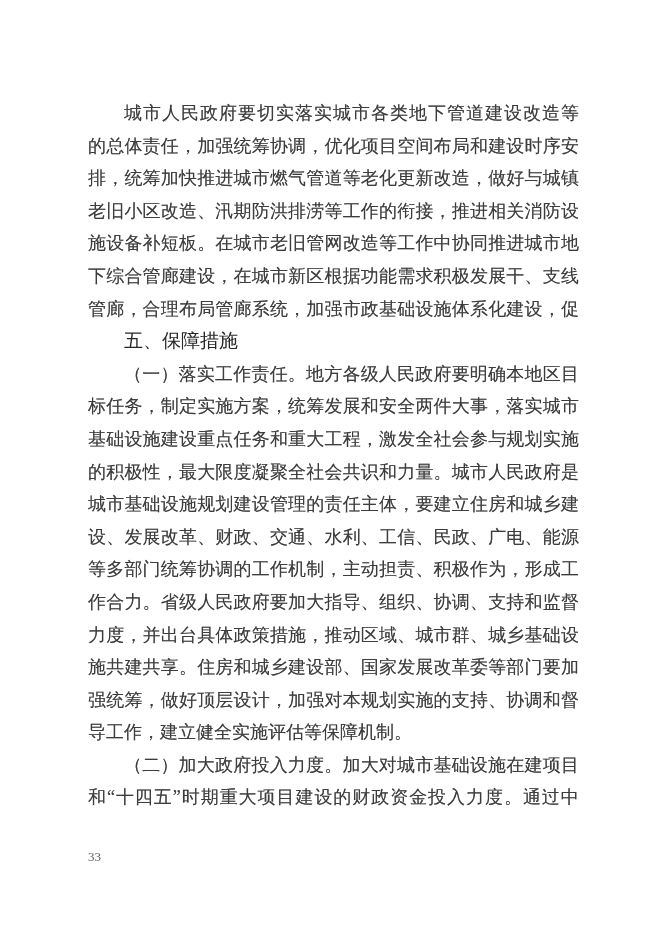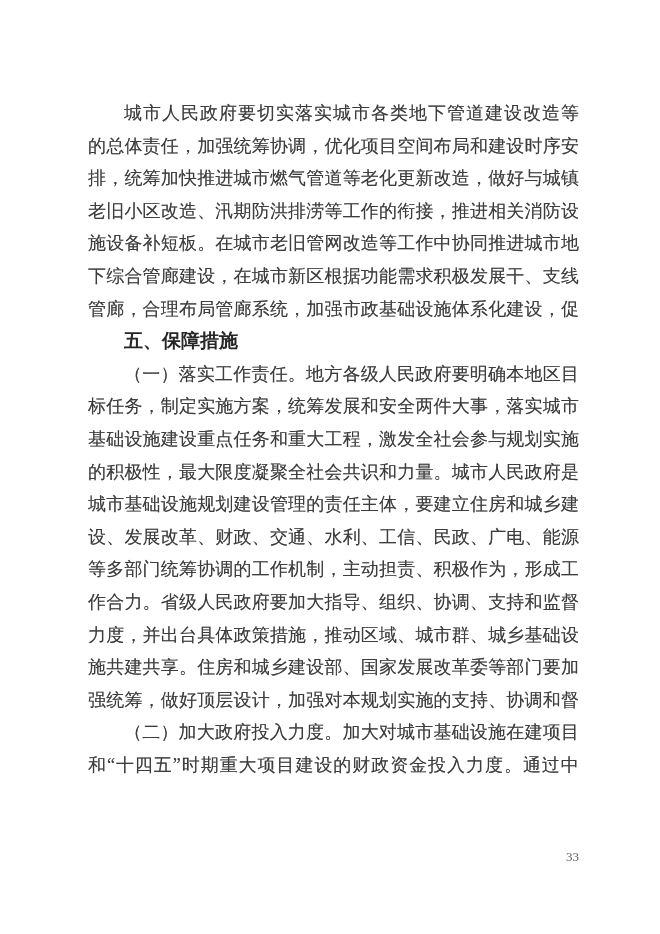--- a/index.html
+++ b/index.html
@@ -35,31 +35,31 @@
   }
   .line.just span {
     display: block;
     flex: 0 0 auto;
   }
   .line.indent {
     padding-left: 36px;
   }
   .line.heading {
     font-family: "Liberation Sans", "DejaVu Sans", sans-serif;
-    font-weight: bold;
+    font-weight: normal;
     font-size: 19px;
     color: #262626;
     text-shadow: none;
   }
   .page-number {
     position: absolute;
     left: 88px;
     top: 849px;
     width: 491px;
-    text-align: right;
+    text-align: left;
     font-size: 13px;
     color: #5f5f5f;
     font-family: "Liberation Serif", "DejaVu Serif", serif;
   }
 </style>
 </head>
 <body>
 
 <div class="page">
   <div class="textblock">
@@ -574,20 +574,21 @@
         <span>施</span>
         <span>的</span>
         <span>支</span>
         <span>持</span>
         <span>、</span>
         <span>协</span>
         <span>调</span>
         <span>和</span>
         <span>督</span>
       </div>
+      <div class="line">导工作，建立健全实施评估等保障机制。</div>
       <div class="line indent just">
         <span>（</span>
         <span>二</span>
         <span>）</span>
         <span>加</span>
         <span>大</span>
         <span>政</span>
         <span>府</span>
         <span>投</span>
         <span>入</span>

